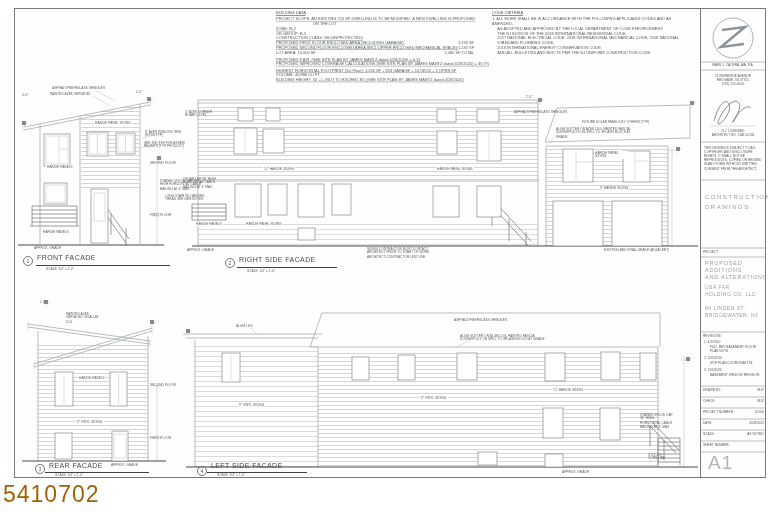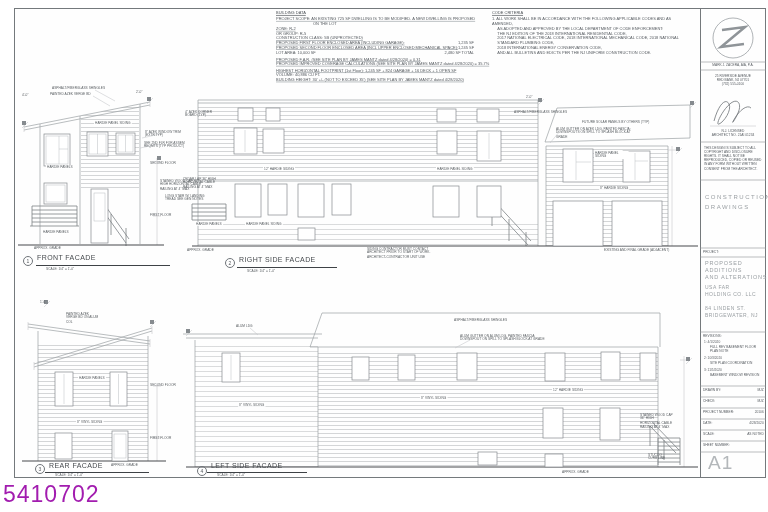--- a/index.html
+++ b/index.html
@@ -22,21 +22,21 @@
   .bd-row{display:flex;justify-content:space-between;white-space:nowrap;}
   .bd-row .u{text-decoration:underline;text-decoration-color:#9aa0a4;}
   .bd-title{text-decoration:underline;margin-bottom:2px;color:#4c5156;}
   .gap{margin-top:3px;}
   .ind{margin-left:56px;}
   .cc-ind{margin-left:8px;}
   .tb{position:absolute;z-index:3;}
   .s54{font-size:6px;line-height:1.3;transform-origin:0 0;transform:scale(.54);color:#565b60;white-space:nowrap;}
   .ctr{text-align:center;white-space:normal;}
   .lt-text{color:#9ba0a4;}
-  .wm{position:absolute;left:3px;top:481px;z-index:4;font-size:23px;letter-spacing:1px;color:#a21caf;}
+  .wm{position:absolute;left:3px;top:481px;z-index:4;font-size:23px;letter-spacing:1px;color:#a16207;}
 </style>
 </head>
 <body>
 
 <div id="sheet"></div>
 
 <div class="sid" style="left:81px;top:104px;width:58px;height:84px;clip-path:polygon(0 12px,100% 0,100% 100%,0 100%);"></div>
 <div class="sid" style="left:198px;top:104px;width:340px;height:78px;"></div>
 <div class="sid sid5" style="left:198px;top:220px;width:340px;height:26px;"></div>
 <div class="sid" style="left:546px;top:146px;width:122px;height:100px;"></div>

